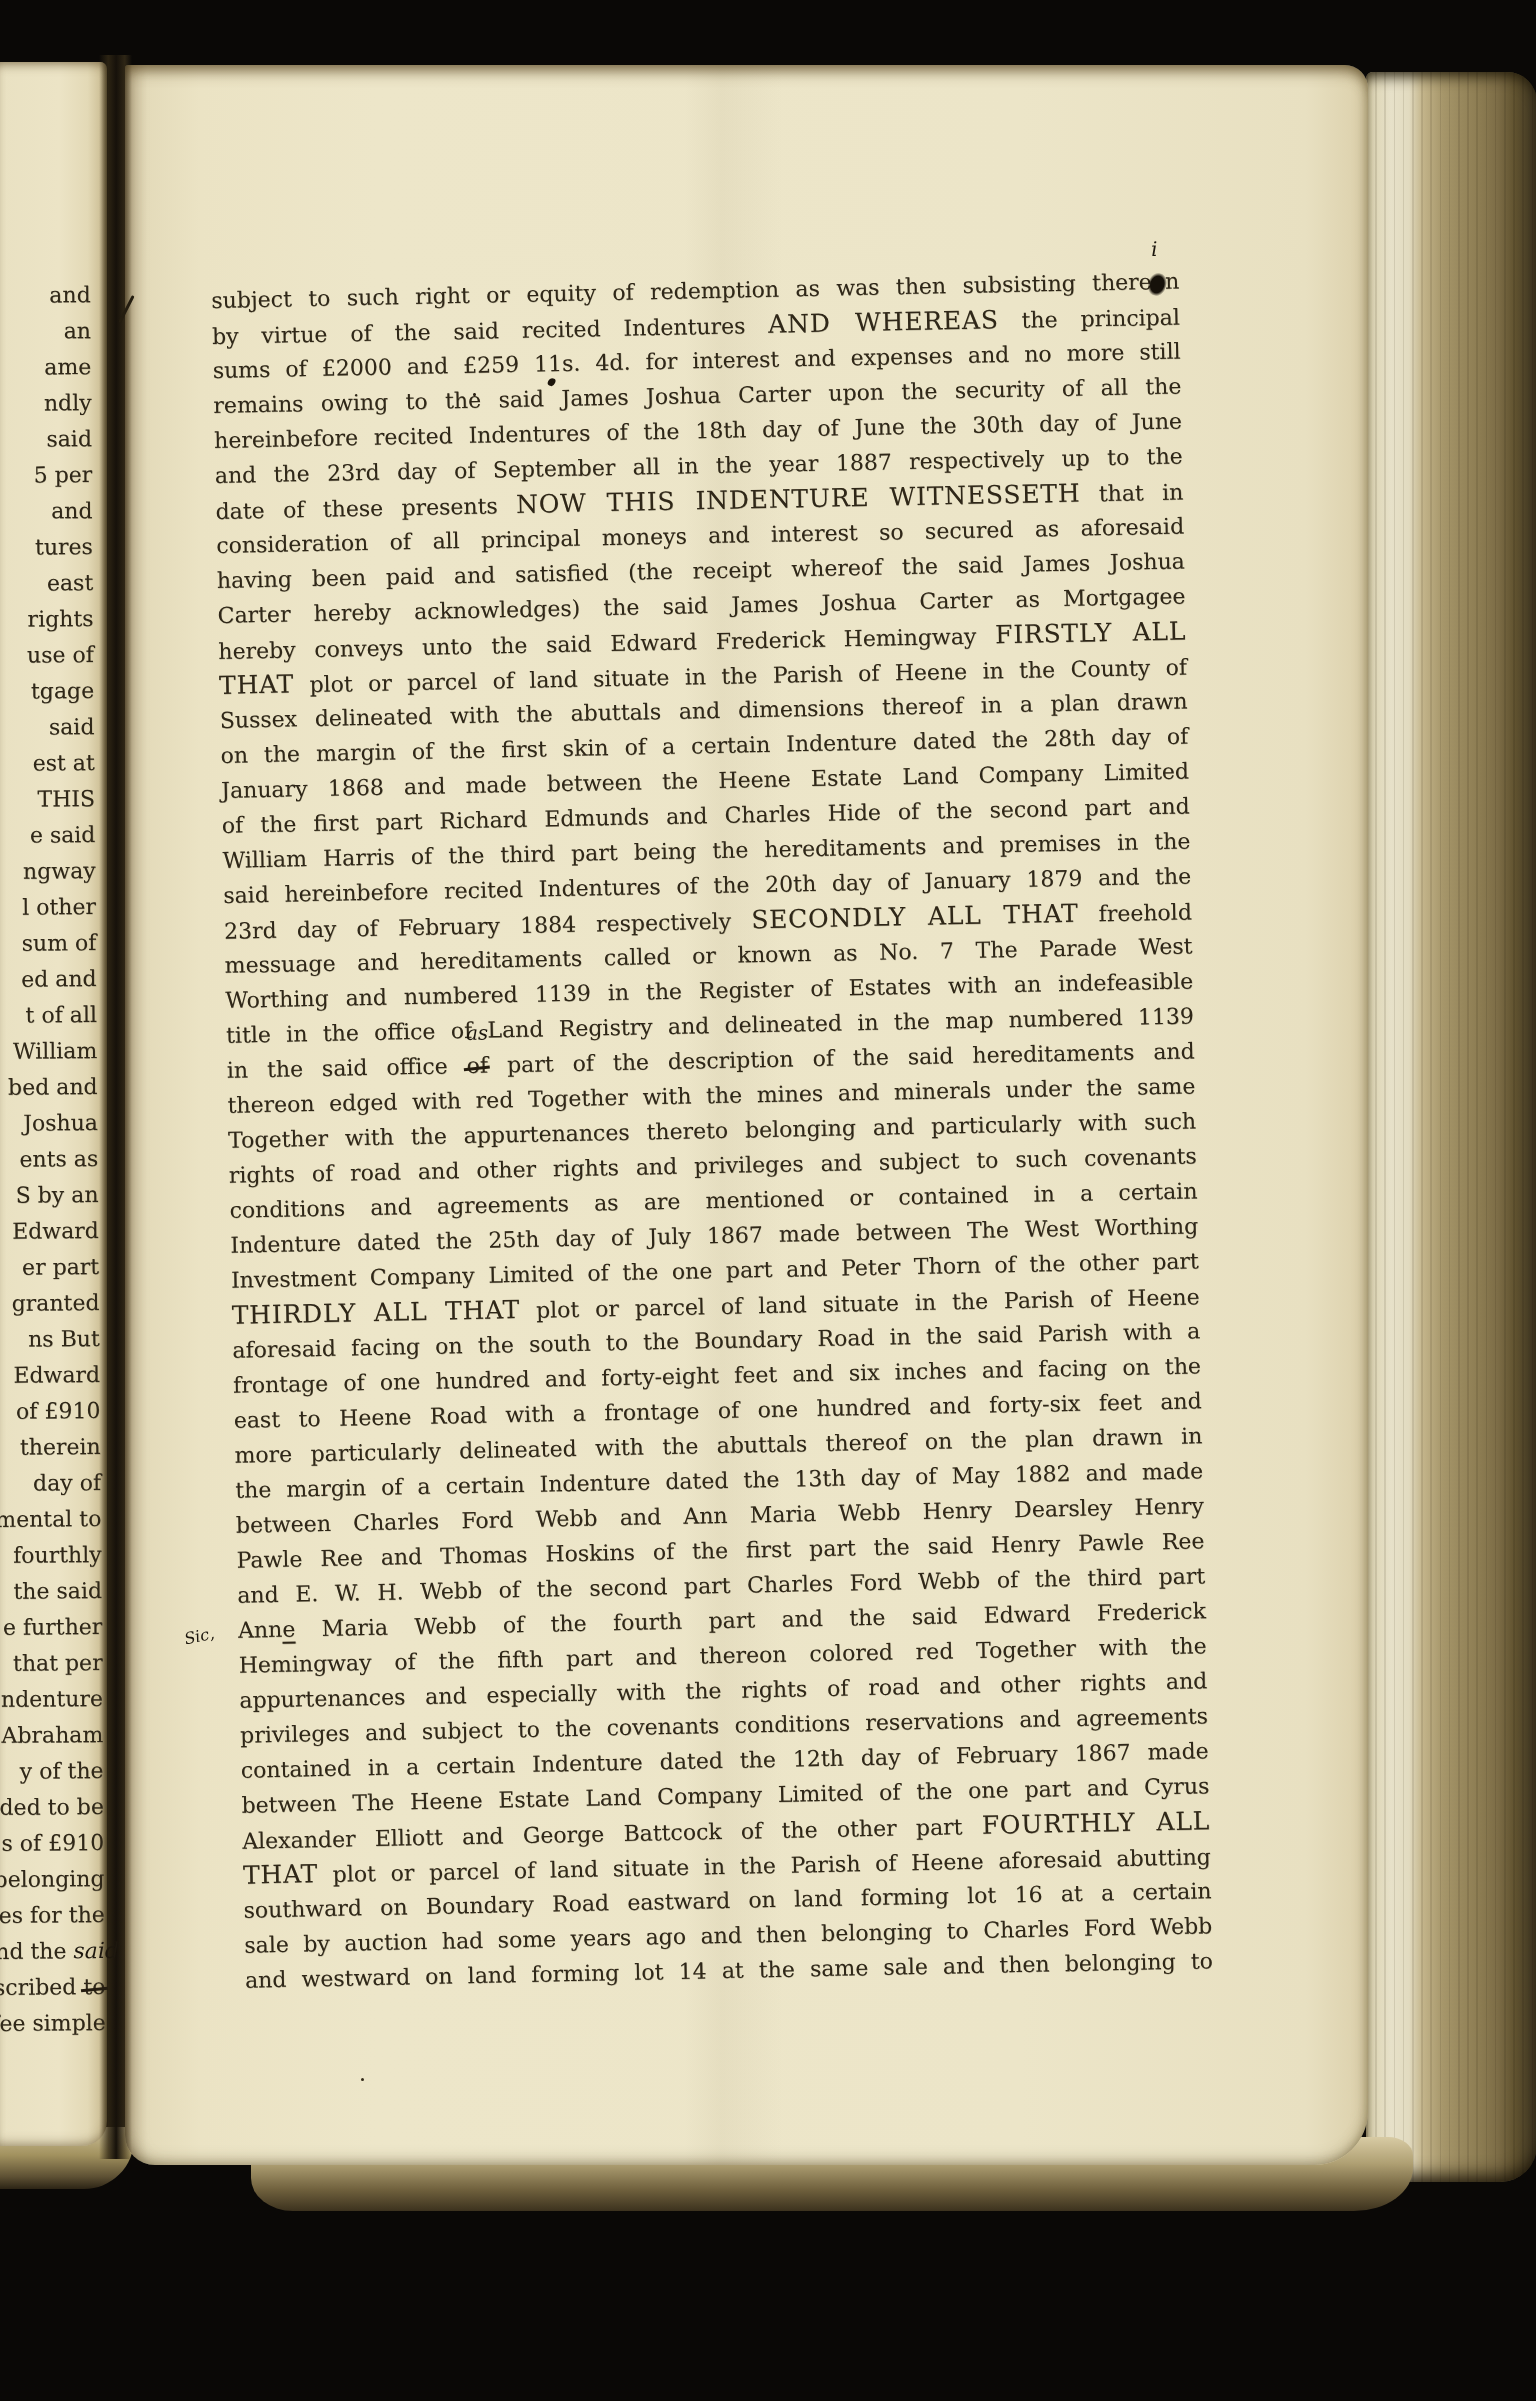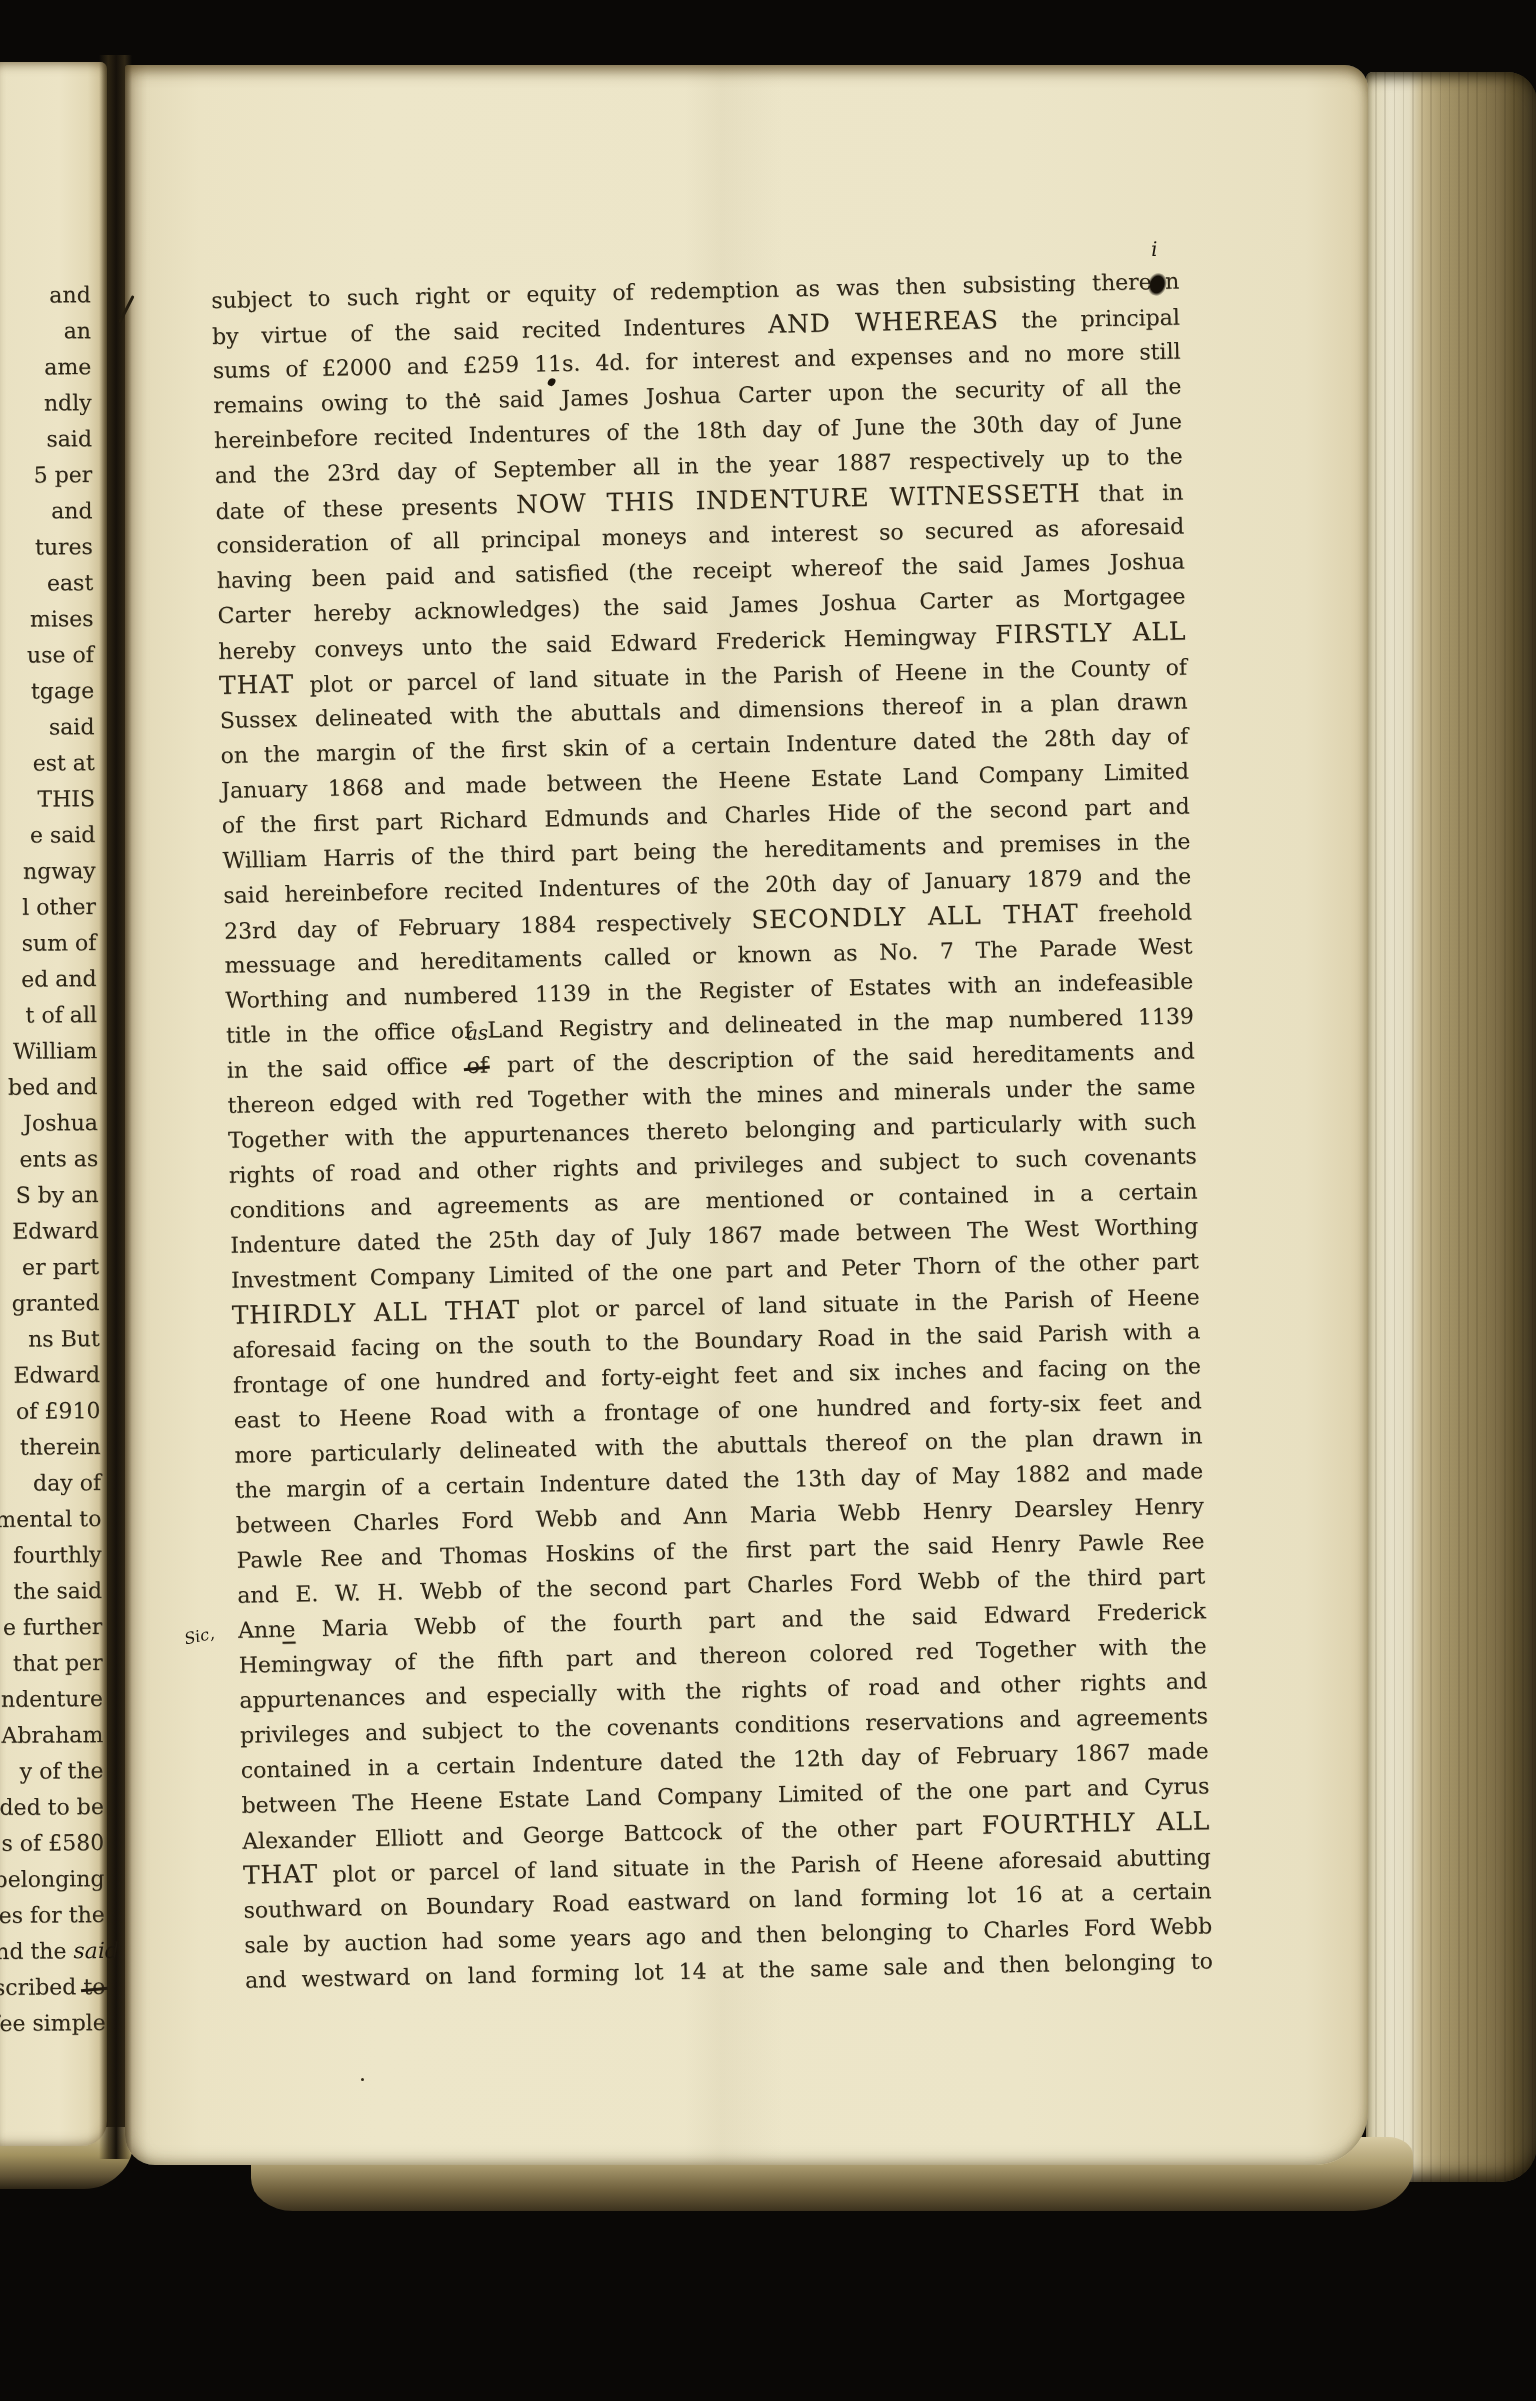--- a/index.html
+++ b/index.html
@@ -90,21 +90,21 @@
   <div class="left-col">
       <div class="fline"><span>and</span></div>
       <div class="fline"><span>an</span></div>
       <div class="fline"><span>ame</span></div>
       <div class="fline"><span>ndly</span></div>
       <div class="fline"><span>said</span></div>
       <div class="fline"><span>5 per</span></div>
       <div class="fline"><span>and</span></div>
       <div class="fline"><span>tures</span></div>
       <div class="fline"><span>east</span></div>
-      <div class="fline"><span>mises</span></div>
+      <div class="fline"><span>rights</span></div>
       <div class="fline"><span>use of</span></div>
       <div class="fline"><span>tgage</span></div>
       <div class="fline"><span>said</span></div>
       <div class="fline"><span>est at</span></div>
       <div class="fline"><span>THIS</span></div>
       <div class="fline"><span>e said</span></div>
       <div class="fline"><span>ngway</span></div>
       <div class="fline"><span>l other</span></div>
       <div class="fline"><span>sum of</span></div>
       <div class="fline"><span>ed and</span></div>
@@ -124,21 +124,21 @@
       <div class="fline"><span>day of</span></div>
       <div class="fline"><span>mental to</span></div>
       <div class="fline"><span>fourthly</span></div>
       <div class="fline"><span>the said</span></div>
       <div class="fline"><span>e further</span></div>
       <div class="fline"><span>that per</span></div>
       <div class="fline"><span>ndenture</span></div>
       <div class="fline"><span>Abraham</span></div>
       <div class="fline"><span>y of the</span></div>
       <div class="fline"><span>ded to be</span></div>
-      <div class="fline"><span>s of £580</span></div>
+      <div class="fline"><span>s of £910</span></div>
       <div class="fline"><span>l belonging</span></div>
       <div class="fline"><span>ies for the</span></div>
       <div class="fline"><span>y and the</span><span class="hand"> said</span></div>
       <div class="fline"><span>scribed </span><span class="strike">to</span></div>
       <div class="fline"><span>fee simple</span></div>
     </div>
   <div class="text-block">
       <div class="tline"><span>subject to such right or equity of redemption as was then subsisting there</span><span class="corr"><span class="above hand">i</span><span class="blot">o</span></span><span>n</span></div>
       <div class="tline"><span>by virtue of the said recited Indentures </span><span class="caps">AND WHEREAS</span><span> the principal</span></div>
       <div class="tline"><span>sums of £2000 and £259 11s. 4d. for interest and expenses and no more still</span></div>

